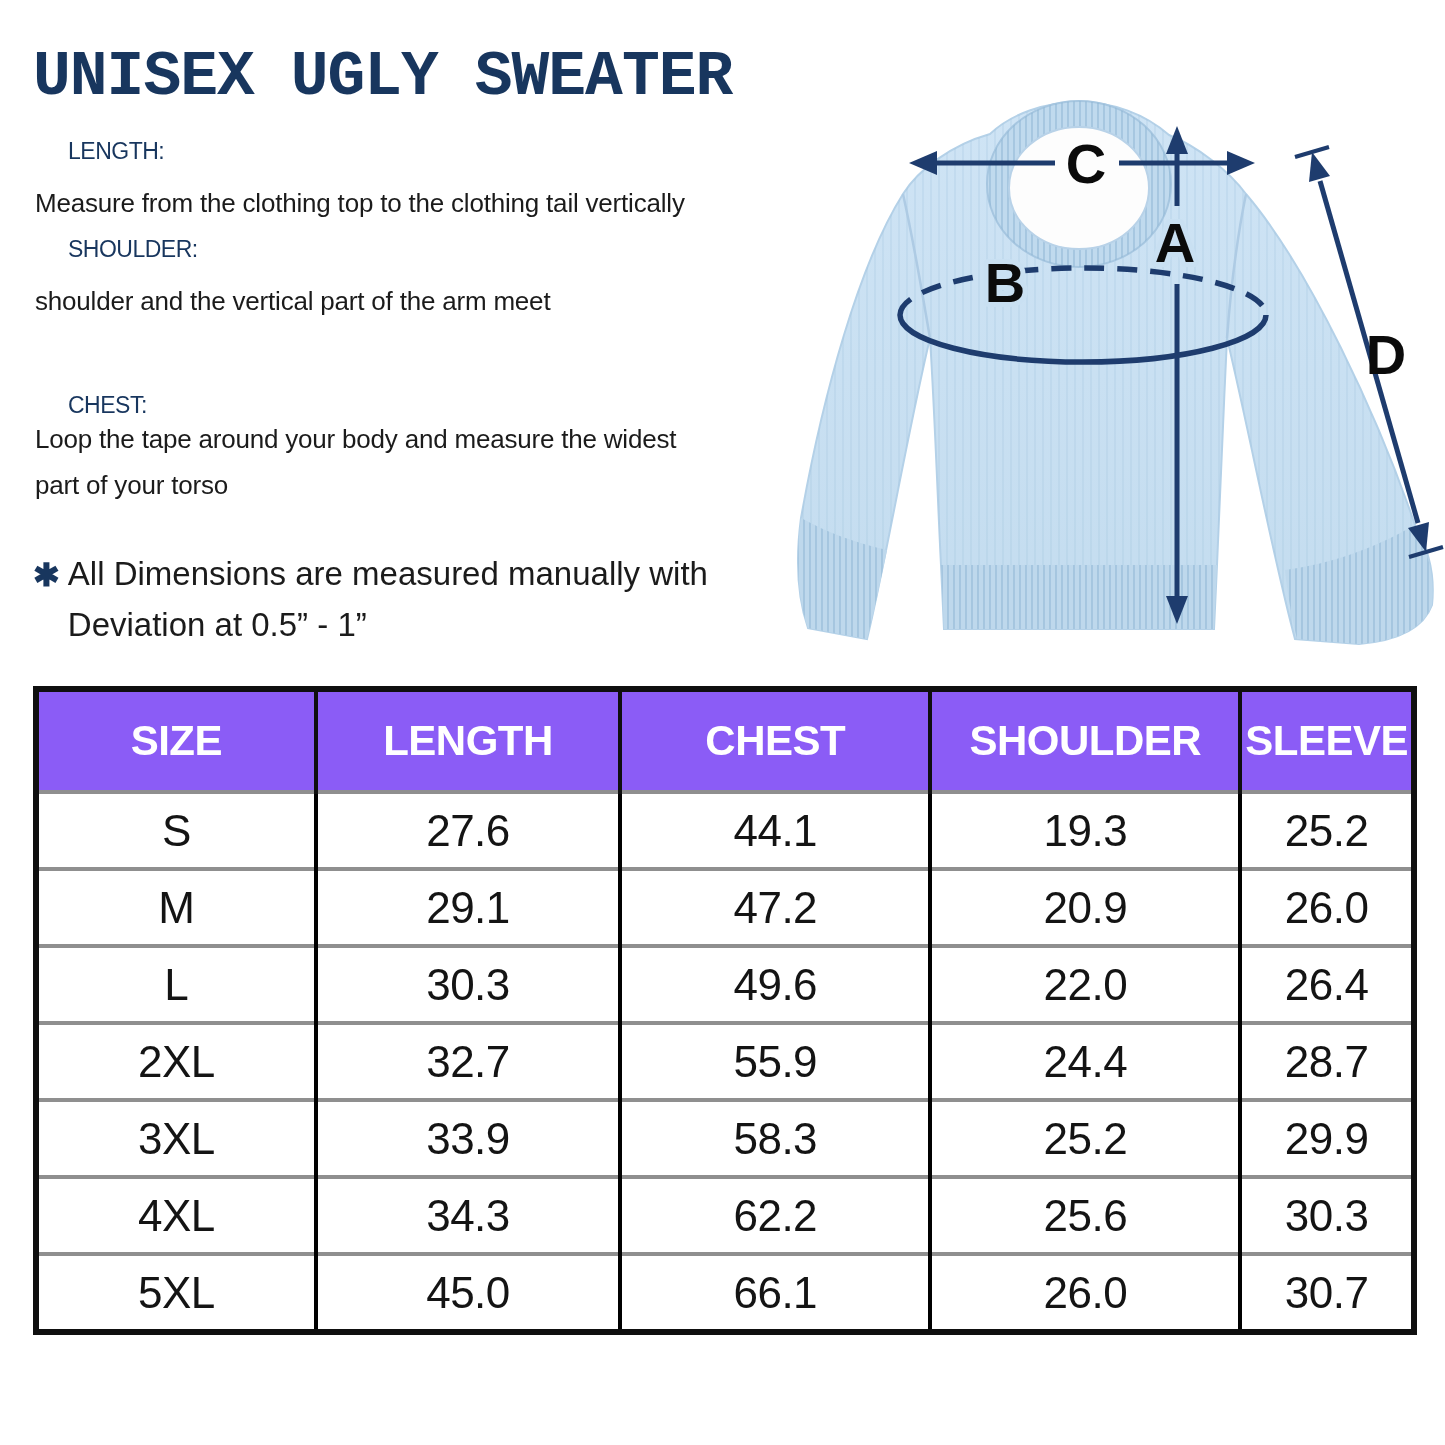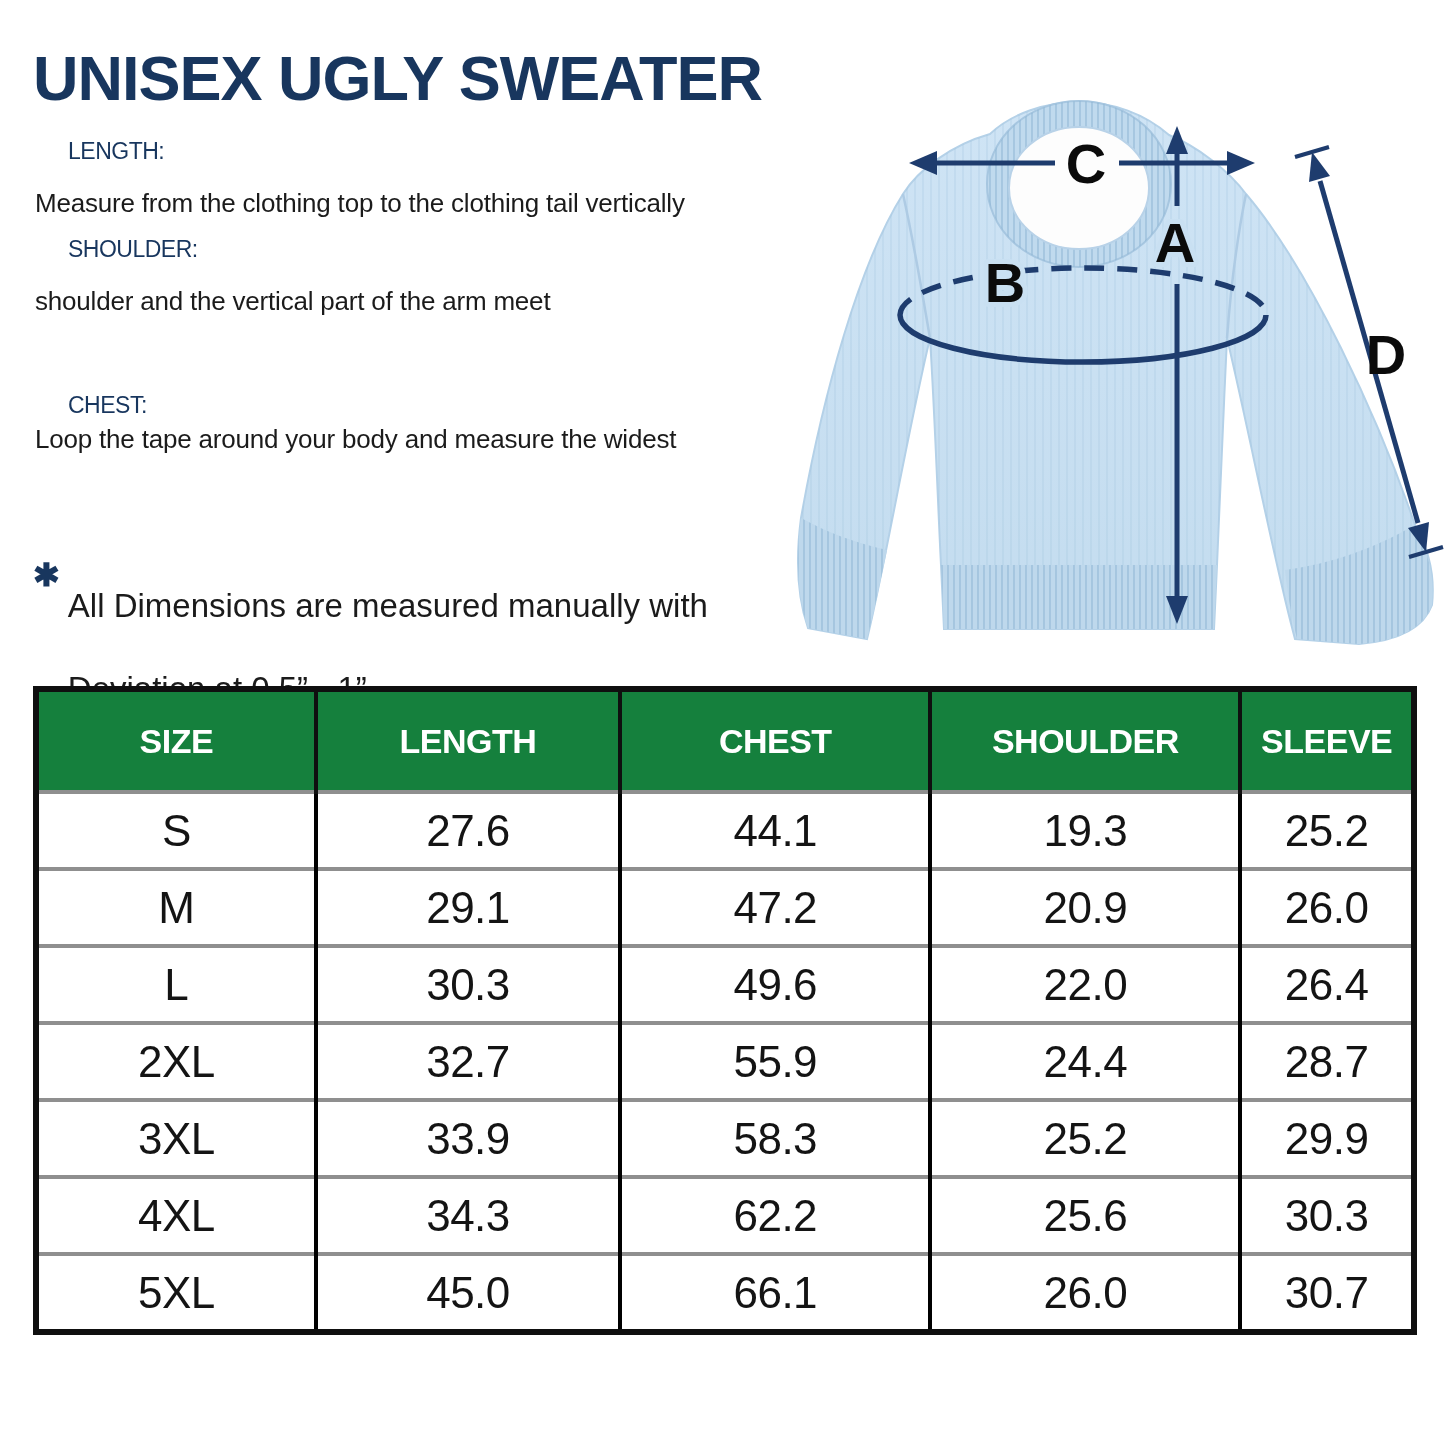--- a/index.html
+++ b/index.html
@@ -2,21 +2,21 @@
 <html><head>
 <meta charset="utf-8">
 <style>
   html,body{margin:0;padding:0;background:#ffffff;}
   .page{
     position:relative;width:1445px;height:1445px;background:#ffffff;
     font-family:"Liberation Sans",sans-serif;overflow:hidden;
   }
   .title{
     position:absolute;left:33px;top:42px;font-size:63px;font-weight:800;
-    color:#18365e;letter-spacing:-1px;white-space:nowrap;
+    color:#18365e;letter-spacing:-1px;white-space:nowrap;font-family:Liberation Mono, monospace;
   }
   .sec-heading{
     position:absolute;left:35px;font-size:23px;font-weight:400;
     color:#18365e;letter-spacing:-0.5px;white-space:nowrap;margin-left:33px;
   }
   .sec-body{
     position:absolute;left:35px;font-size:26px;color:#1b1b1b;
     line-height:46px;letter-spacing:-0.2px;
   }
   .sec-body div{white-space:nowrap;}
@@ -27,36 +27,36 @@
   .h-chest{top:392px}
   .p-chest{top:416px}
   .note{
     position:absolute;left:33px;top:548px;display:flex;align-items:flex-start;
     font-size:33px;color:#1b1b1b;line-height:51px;
   }
   .note .star{
     color:#18365e;font-size:32px;font-weight:700;margin-right:8px;
     transform:translateY(2px);
   }
-  .note div div{white-space:nowrap;margin-top:32px;}
+  .note div div{white-space:nowrap;}
   .sweater-wrap{position:absolute;left:783px;top:88px;width:662px;height:572px;}
   .dim-line{stroke:#1e3c6e;stroke-width:5;fill:none;}
   .dim-dash{stroke:#1e3c6e;stroke-width:5.5;fill:none;stroke-dasharray:20 13;}
   .dim-solid{stroke:#1e3c6e;stroke-width:5.5;fill:none;}
   .dim-head{fill:#1e3c6e;}
   .dim-tick{stroke:#1e3c6e;stroke-width:4;}
   .dim-label{font-family:"Liberation Sans",sans-serif;font-size:56px;font-weight:800;fill:#0b0b0b;}
   .halo{paint-order:stroke;stroke:#c9e0f2;stroke-width:10px;stroke-linejoin:round;}
   .size-table{
     position:absolute;left:33px;top:686px;width:1384px;
     border-collapse:collapse;table-layout:fixed;
     border:6px solid #0f0f0f;
   }
   .size-table th{
-    background:#15803d;color:#ffffff;font-size:34px;font-weight:700;
+    background:#8b5cf6;color:#ffffff;font-size:42px;font-weight:700;
     height:96px;border-left:4px solid #0f0f0f;letter-spacing:-0.5px;
     text-align:center;vertical-align:middle;
   }
   .size-table td{
     font-size:44px;color:#141414;text-align:center;vertical-align:middle;
     height:71px;border-left:4px solid #000000;border-top:4px solid #8f8f8f;
     letter-spacing:-0.5px;background:#ffffff;
   }
   .size-table th:first-child,.size-table td:first-child{border-left:none;}
 </style>
@@ -73,20 +73,21 @@
   </div>
 
   <div class="sec-heading h-shoulder">SHOULDER:</div>
   <div class="sec-body p-shoulder">
     <div>shoulder and the vertical part of the arm meet</div>
   </div>
 
   <div class="sec-heading h-chest">CHEST:</div>
   <div class="sec-body p-chest">
     <div>Loop the tape around your body and measure the widest</div>
+    <div>part of your torso</div>
   </div>
 
   <div class="note">
     <span class="star">✱</span>
     <div>
       <div>All Dimensions are measured manually with</div>
       <div>Deviation at 0.5” - 1”</div>
     </div>
   </div>
 

